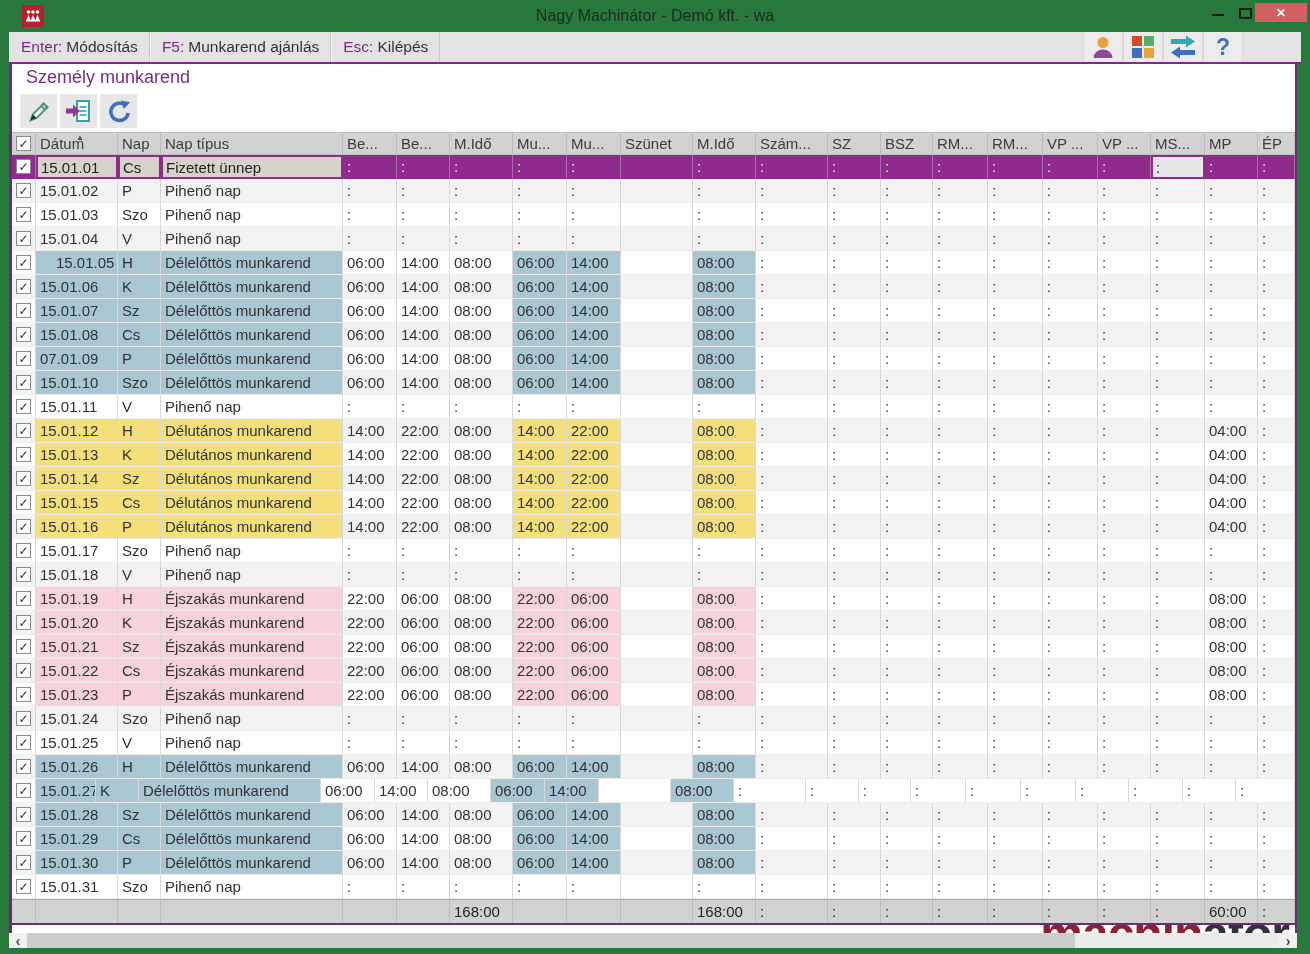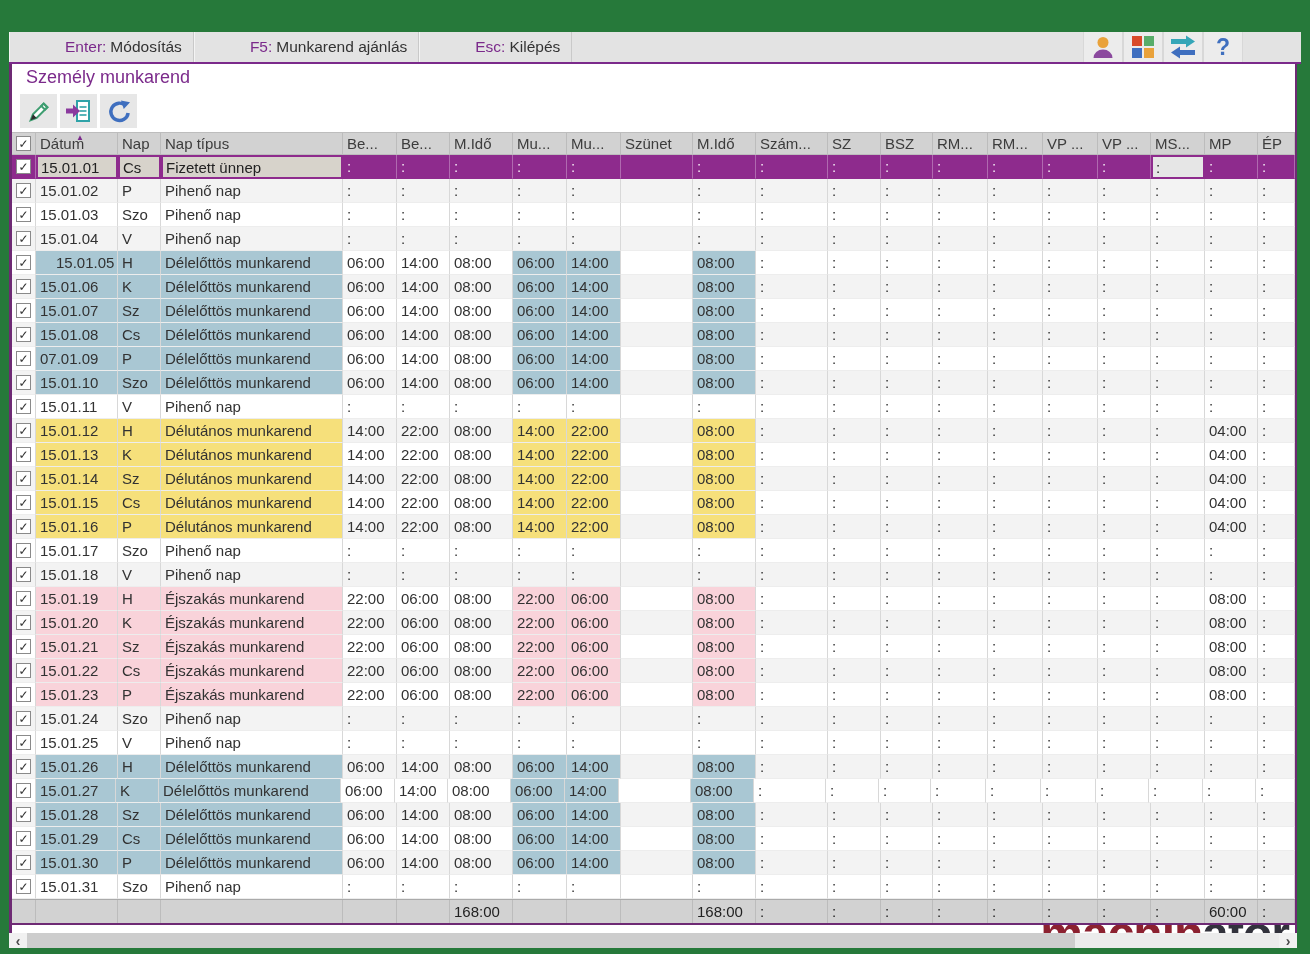--- a/index.html
+++ b/index.html
@@ -11,21 +11,21 @@
   .titlebar { position:absolute; top:0; left:0; width:1310px; height:32px; background:var(--c-title,#26793a); }
   .app-logo { position:absolute; left:22px; top:5px; width:22px; height:22px; background:#b5202e; display:flex; align-items:center; justify-content:center; }
   .win-title { position:absolute; left:0; top:0; width:100%; height:32px; text-align:center; line-height:32px; font-size:16px; color:#1e2a1e; }
   .win-btn-min { position:absolute; right:86px; top:14px; width:12px; height:2px; background:#1c1c1c; }
   .win-btn-max { position:absolute; right:58px; top:8px; width:13px; height:11px; border:2px solid #1c1c1c; background:transparent; }
   .win-btn-close { position:absolute; right:3px; top:3px; width:52px; height:19px; background:var(--c-close,#d55f5f); color:#fff; font-size:12px; font-weight:bold; display:flex; align-items:center; justify-content:center; }
 
   
   .toolbar { position:absolute; top:32px; left:9px; width:1292px; height:30px; background:#e3e3e3; display:flex; align-items:stretch; }
   .tb-btn { display:flex; align-items:center; padding:0 11px; font-size:15.5px; border-right:1px solid #c9c9c9; border-left:1px solid #f4f4f4; cursor:default; }
-  .tb-key { color:var(--c-accent,#7b2a8b);margin-left:44px; }
+  .tb-key { color:var(--c-accent,#7b2a8b); }
   .tb-label { color:#333; margin-left:4px; }
   .tool-icons { position:absolute; right:58px; top:0; height:30px; display:flex; }
   .icon-btn { width:40px; height:30px; display:flex; align-items:center; justify-content:center; background:#ececec; border-left:1px solid #d8d8d8; border-right:1px solid #d8d8d8; }
   .q-mark { color:#3f6fbf; font-size:23px; font-weight:bold; line-height:1; }
 
   .divider { position:absolute; top:62px; left:9px; width:1292px; height:2px; background:var(--c-accent,#7b2a8b); }
 
   
   .content { position:absolute; top:64px; left:9px; width:1288px; height:869px; background:#fff; border-left:3px solid #6e2a74; border-right:2px solid #6e2a74; }
   .page-title { position:absolute; left:14px; top:3px; font-size:18px; color:var(--c-accent,#7b2a8b); }
@@ -65,20 +65,38 @@
   .hs-btn { position:absolute; top:0; width:18px; height:15px; background:#f1f1f1; color:#4a4a4a; font-size:14px; font-weight:bold; display:flex; align-items:center; justify-content:center; line-height:1; }
   .hs-left { left:0; }
   .hs-right { right:0; }
   .hs-thumb { position:absolute; top:0; left:18px; width:1048px; height:15px; background:#cdcdcd; }
 </style>
 </head>
 <body>
 
 <div class="window">
 
+  <div class="titlebar">
+    <div class="app-logo">
+      <svg width="18" height="18" viewBox="0 0 20 20">
+        <g fill="#ffffff">
+          <circle cx="5" cy="5.5" r="2"></circle>
+            <circle cx="10" cy="5.5" r="2"></circle>
+            <circle cx="15" cy="5.5" r="2"></circle>
+          <polygon points="2,16 5,8.5 8,16"></polygon>
+            <polygon points="7,16 10,8.5 13,16"></polygon>
+            <polygon points="12,16 15,8.5 18,16"></polygon>
+        </g>
+      </svg>
+    </div>
+    <div class="win-title">Nagy Machinátor - Demó kft. - wa</div>
+    <div class="win-btn-min"></div>
+    <div class="win-btn-max"></div>
+    <div class="win-btn-close">✕</div>
+  </div>
 
   <div class="toolbar">
     <div class="tb-btn">
       <span class="tb-key">Enter:</span>
       <span class="tb-label">Módosítás</span>
     </div>
     <div class="tb-btn">
       <span class="tb-key">F5:</span>
       <span class="tb-label">Munkarend ajánlás</span>
     </div>
@@ -858,21 +876,21 @@
           <div class="c" style="width: 55px;">:</div>
           <div class="c" style="width: 53px;">:</div>
           <div class="c" style="width: 54px;">:</div>
           <div class="c" style="width: 53px;">:</div>
           <div class="c last">:</div>
         </div>
         <div class="grow">
           <div class="c" style="width: 24px;">
             <span class="cb">✓</span>
           </div>
-          <div class="c k-morning" style="width: 80px;">15.01.27</div>
+          <div class="c k-morning" style="width: 60px;">15.01.27</div>
           <div class="c k-morning" style="width: 43px;">K</div>
           <div class="c k-morning" style="width: 182px;">Délelőttös munkarend</div>
           <div class="c" style="width: 54px;">06:00</div>
           <div class="c" style="width: 53px;">14:00</div>
           <div class="c" style="width: 63px;">08:00</div>
           <div class="c k-morning" style="width: 54px;">06:00</div>
           <div class="c k-morning" style="width: 54px;">14:00</div>
           <div class="c" style="width: 72px;"></div>
           <div class="c k-morning" style="width: 63px;">08:00</div>
           <div class="c" style="width: 72px;">:</div>

